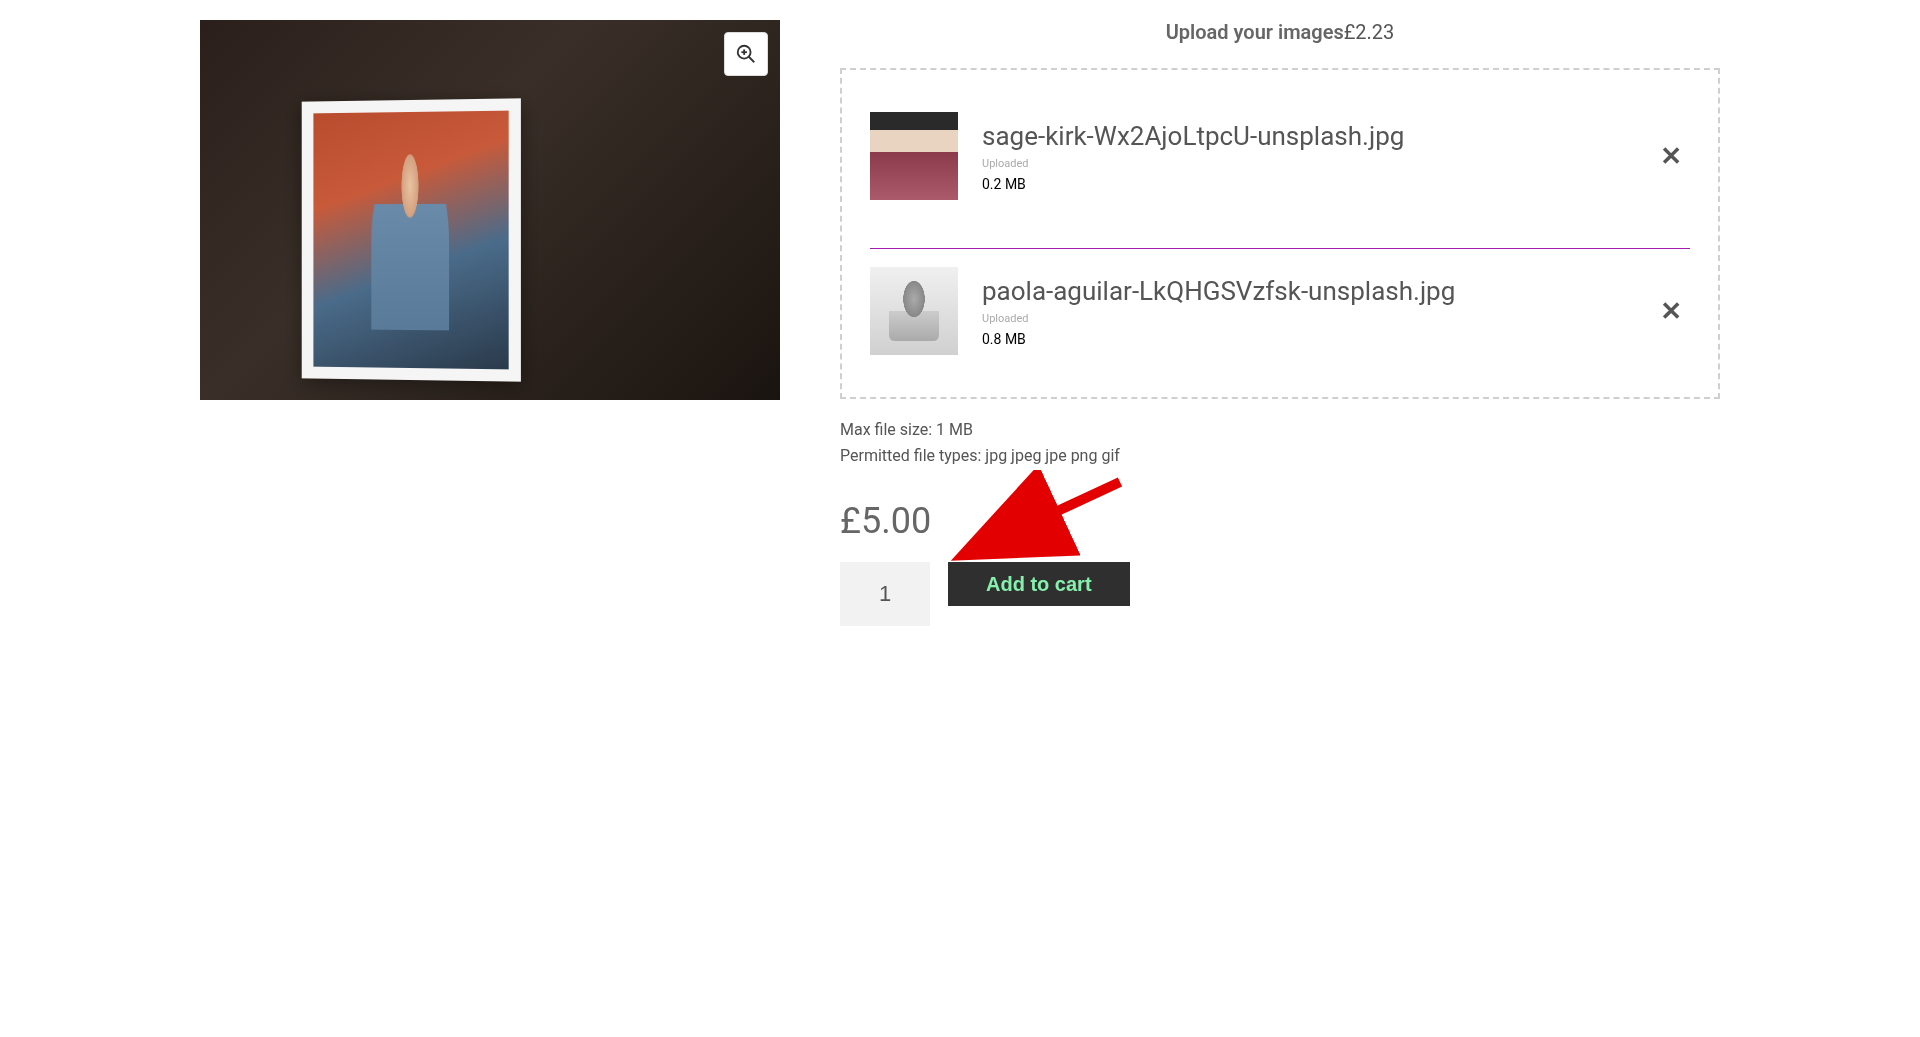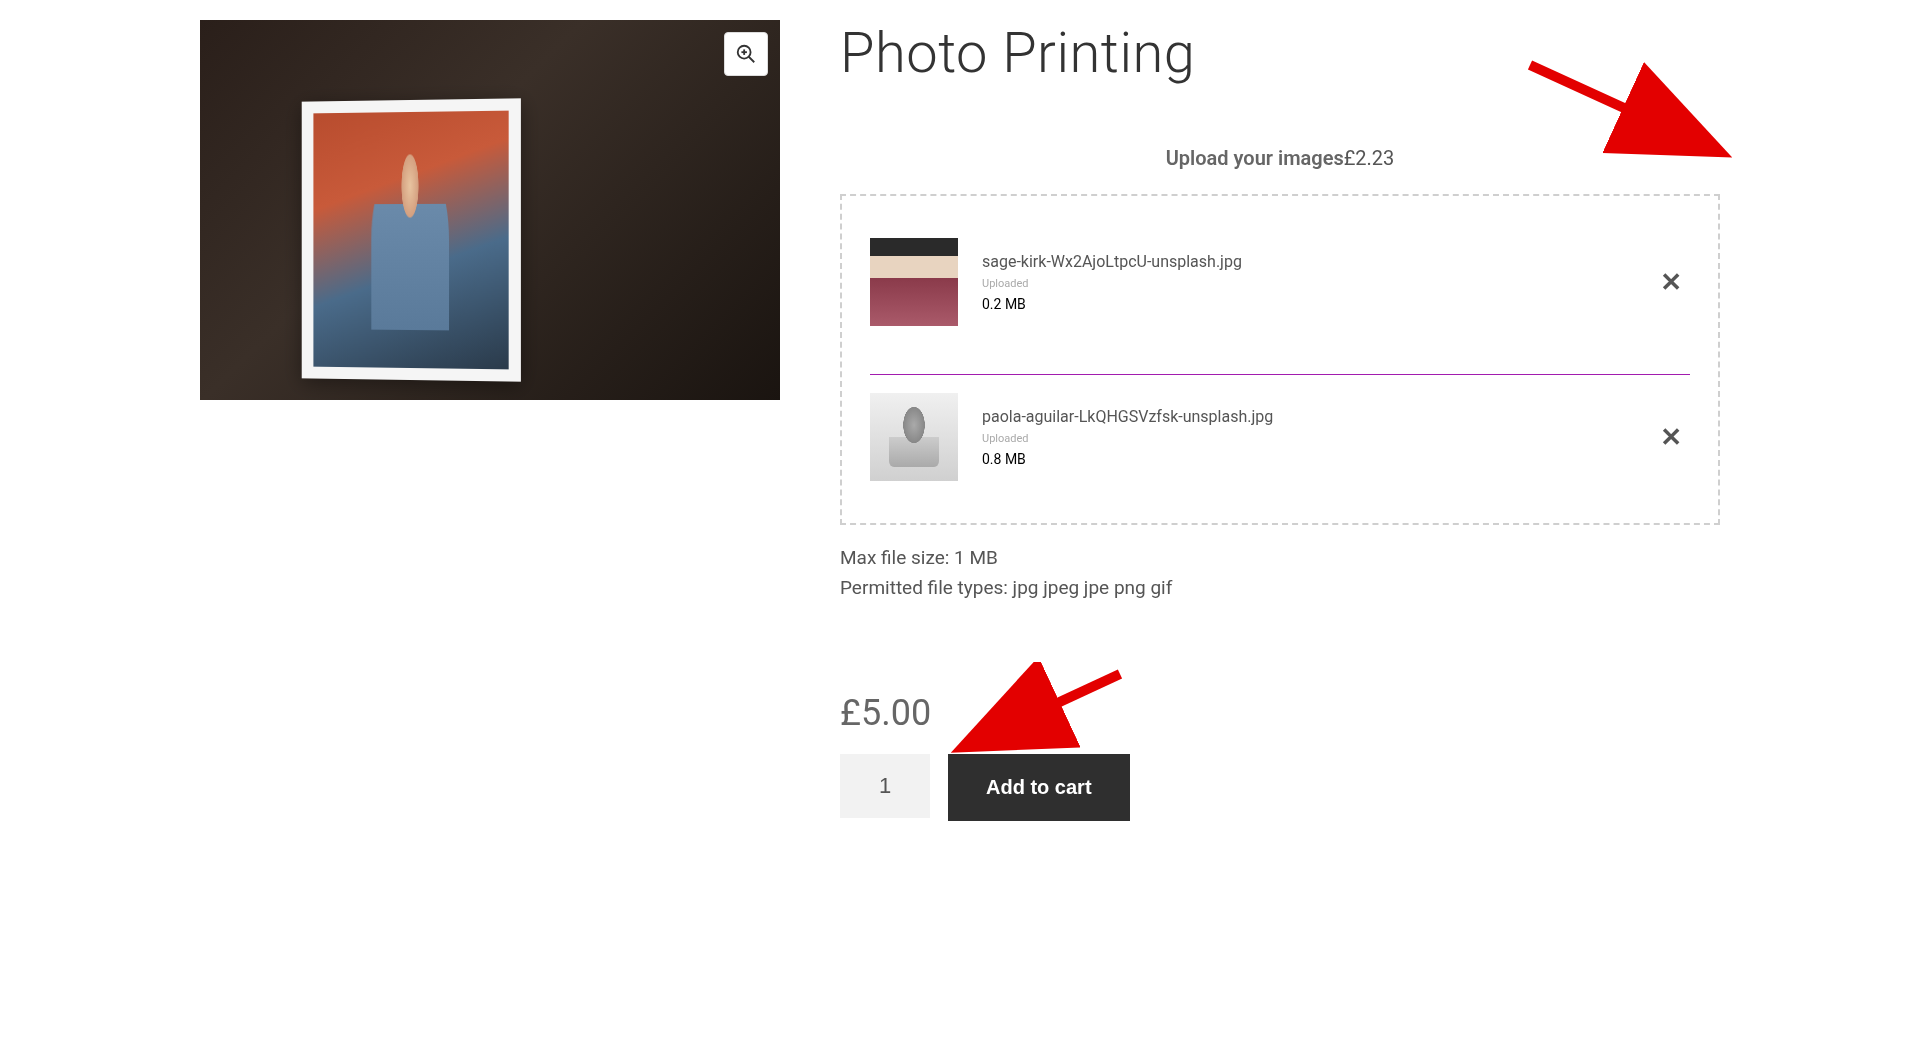--- a/index.html
+++ b/index.html
@@ -129,45 +129,45 @@
   .thumb2::after {
     content: "";
     width: 50px;
     height: 60px;
     background: radial-gradient(ellipse at 50% 30%, #aaa 0%, #888 30%, transparent 31%),
                 linear-gradient(180deg, transparent 0%, transparent 50%, #ccc 50%, #aaa 100%);
     border-radius: 40% 40% 10% 10%;
   }
   .file-info { flex: 1; }
   .file-name {
-    font-size: 16px;
+    font-size: 26px;
     color: #555;
     margin-bottom: 6px;
   }
   .file-status {
     font-size: 11px;
     color: #aaa;
     margin-bottom: 6px;
   }
   .file-size {
     font-size: 14px;
     color: #000000;
   }
   .remove-btn {
     font-size: 26px;
     color: #555;
     cursor: pointer;
     padding: 8px;
     font-weight: bold;
   }
   .constraints {
-    font-size: 19px;
+    font-size: 16px;
     color: #555;
     line-height: 1.6;
-    margin-bottom: 88px;
+    margin-bottom: 32px;
   }
   .price-total {
     font-size: 36px;
     color: #666;
     margin-bottom: 20px;
   }
   .cart-row {
     display: flex;
     gap: 18px;
     align-items: stretch;
@@ -176,24 +176,24 @@
     width: 90px;
     height: 64px;
     border: none;
     background: #f2f2f2;
     text-align: center;
     font-size: 22px;
     color: #555;
   }
   .add-cart-btn {
     background: #2f2f2f;
-    color: #ffffff;
+    color: #86efac;
     border: none;
     padding: 0 38px;
-    height: 67px;
+    height: 44px;
     font-size: 20px;
     font-weight: 600;
     cursor: pointer;
   }
   .arrow {
     position: absolute;
     pointer-events: none;
   }
   .arrow svg { display: block; }
   .arrow-top { right: -20px; top: 30px; width: 220px; height: 120px; }
@@ -216,33 +216,20 @@
           <circle cx="10" cy="10" r="7"></circle>
           <line x1="15" y1="15" x2="21" y2="21"></line>
           <line x1="10" y1="7" x2="10" y2="13"></line>
           <line x1="7" y1="10" x2="13" y2="10"></line>
         </svg>
       </div>
     </div>
   </div>
 
   <div class="product-details-col">
-    <div class="rel">
-      <h1 class="product-title">Photo Printing</h1>
-      <div class="arrow arrow-top">
-        <svg viewBox="0 0 220 120">
-          <defs>
-            <marker id="ah1" markerWidth="12" markerHeight="12" refX="9" refY="5" orient="auto">
-              <polygon points="0,0 12,5 0,10" fill="#e30000"></polygon>
-            </marker>
-          </defs>
-          <line x1="10" y1="15" x2="185" y2="95" stroke="#e30000" stroke-width="10" marker-end="url(#ah1)"></line>
-        </svg>
-      </div>
-    </div>
 
     <div class="upload-header">
       <span class="upload-label">Upload your images</span>
       <span class="upload-price">£2.23</span>
     </div>
 
     <div class="upload-dropzone">
       <div class="file-row">
         <div class="thumb thumb1"></div>
         <div class="file-info">

